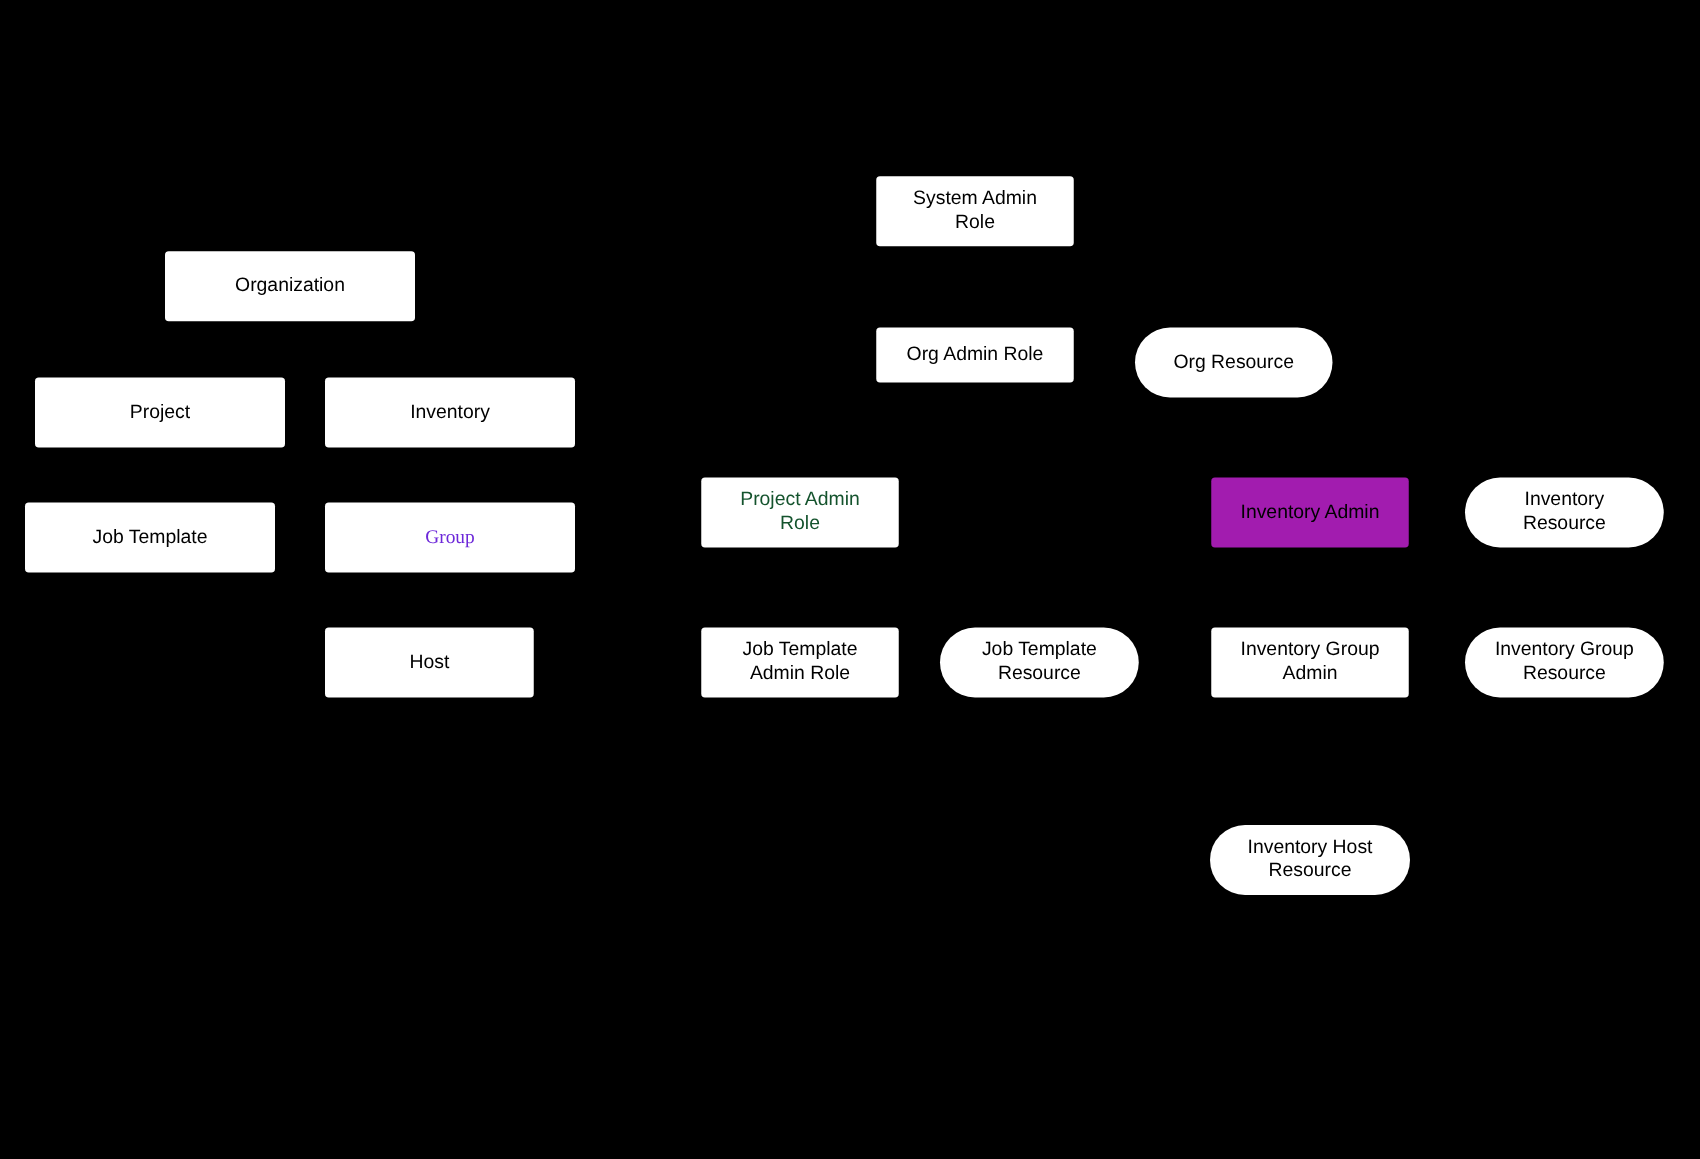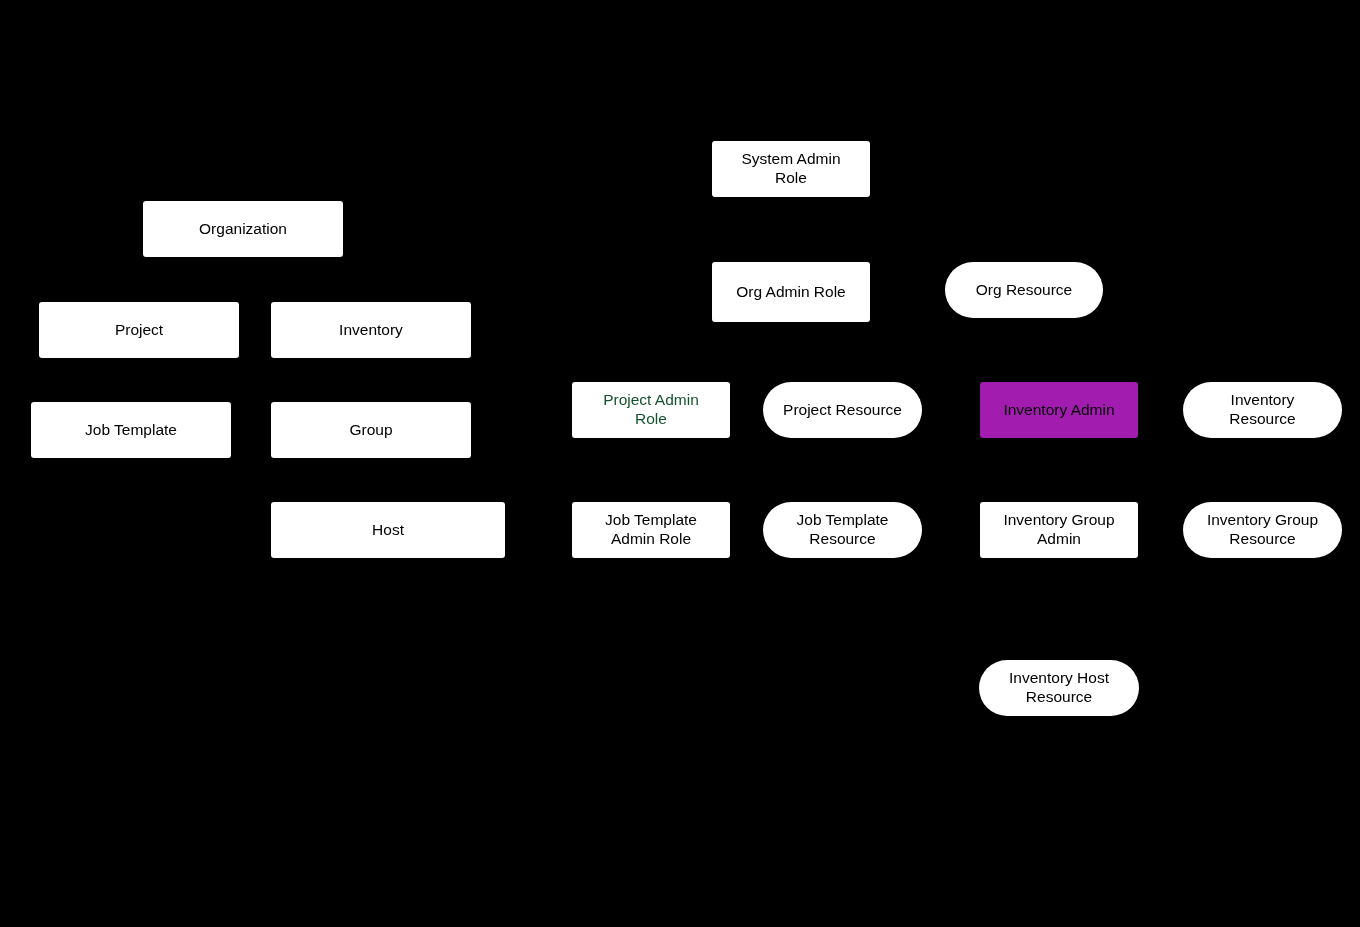--- a/index.html
+++ b/index.html
@@ -21,46 +21,44 @@
     color: #000000;
     display: flex;
     align-items: center;
     justify-content: center;
     text-align: center;
     line-height: 1.22;
     font-size: 15.5px;
     box-sizing: border-box;
     padding: 2px 6px;
     white-space: pre-line;
-    margin-left: 11px;
   }
   .rect {
     border-radius: 3px;
   }
   .round {
     border-radius: 999px;
   }
 </style>
 </head>
 <body>
 
 <div id="canvas" style="background: rgb(0, 0, 0);">
     <div class="node rect" style="left: 132px; top: 201px; width: 200px; height: 56px; background: rgb(255, 255, 255); color: rgb(0, 0, 0);">Organization</div>
     <div class="node rect" style="left: 28px; top: 302px; width: 200px; height: 56px; background: rgb(255, 255, 255); color: rgb(0, 0, 0);">Project</div>
     <div class="node rect" style="left: 260px; top: 302px; width: 200px; height: 56px; background: rgb(255, 255, 255); color: rgb(0, 0, 0);">Inventory</div>
     <div class="node rect" style="left: 20px; top: 402px; width: 200px; height: 56px; background: rgb(255, 255, 255); color: rgb(0, 0, 0);">Job Template</div>
-    <div class="node rect" style="left: 260px; top: 402px; width: 200px; height: 56px; background: rgb(255, 255, 255); color: #000000;">Group</div>
-    <div class="node rect" style="left: 260px; top: 502px; width: 234px; height: 56px; background: rgb(255, 255, 255); color: rgb(0, 0, 0);">Host</div>
+    <div class="node rect" style="left: 260px; top: 402px; width: 200px; height: 56px; background: rgb(255, 255, 255); color: #6d28d9; font-family: Liberation Serif, serif;">Group</div>
+    <div class="node rect" style="left: 260px; top: 502px; width: 167px; height: 56px; background: rgb(255, 255, 255); color: rgb(0, 0, 0);">Host</div>
     <div class="node rect" style="left: 701px; top: 141px; width: 158px; height: 56px; background: rgb(255, 255, 255); color: rgb(0, 0, 0);">System Admin
 Role</div>
-    <div class="node rect" style="left: 701px; top: 262px; width: 158px; height: 60px; background: rgb(255, 255, 255); color: rgb(0, 0, 0);">Org Admin Role</div>
-    <div class="node round" style="left: 934px; top: 262px; width: 158px; height: 56px; background: rgb(255, 255, 255); color: rgb(0, 0, 0);">Org Resource</div>
+    <div class="node rect" style="left: 701px; top: 262px; width: 158px; height: 44px; background: rgb(255, 255, 255); color: rgb(0, 0, 0);">Org Admin Role</div>
+    <div class="node round" style="left: 908px; top: 262px; width: 158px; height: 56px; background: rgb(255, 255, 255); color: rgb(0, 0, 0);">Org Resource</div>
     <div class="node rect" style="left: 561px; top: 382px; width: 158px; height: 56px; background: rgb(255, 255, 255); color: #14532d;">Project Admin
 Role</div>
-    <div class="node round" style="left: 752px; top: 382px; width: 159px; height: 56px; background: rgb(255, 255, 255); color: rgb(0, 0, 0);">Project Resource</div>
     <div class="node rect" style="left: 969px; top: 382px; width: 158px; height: 56px; background: #a21caf; color: rgb(0, 0, 0);">Inventory Admin</div>
     <div class="node round" style="left: 1172px; top: 382px; width: 159px; height: 56px; background: rgb(255, 255, 255); color: rgb(0, 0, 0);">Inventory
 Resource</div>
     <div class="node rect" style="left: 561px; top: 502px; width: 158px; height: 56px; background: rgb(255, 255, 255); color: rgb(0, 0, 0);">Job Template
 Admin Role</div>
     <div class="node round" style="left: 752px; top: 502px; width: 159px; height: 56px; background: rgb(255, 255, 255); color: rgb(0, 0, 0);">Job Template
 Resource</div>
     <div class="node rect" style="left: 969px; top: 502px; width: 158px; height: 56px; background: rgb(255, 255, 255); color: rgb(0, 0, 0);">Inventory Group
 Admin</div>
     <div class="node round" style="left: 1172px; top: 502px; width: 159px; height: 56px; background: rgb(255, 255, 255); color: rgb(0, 0, 0);">Inventory Group

